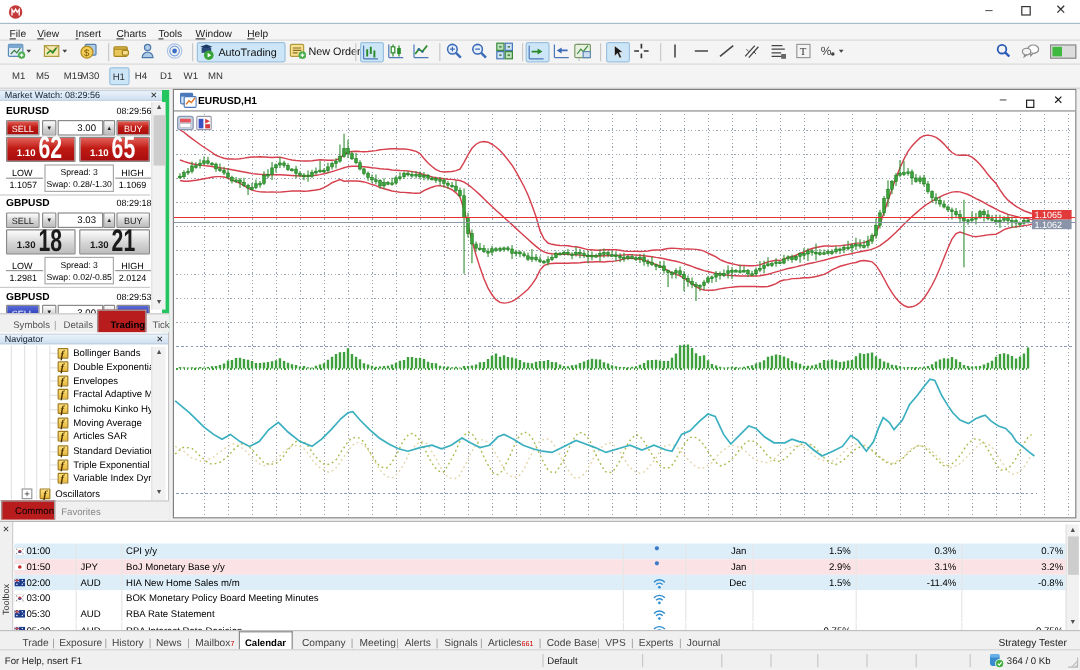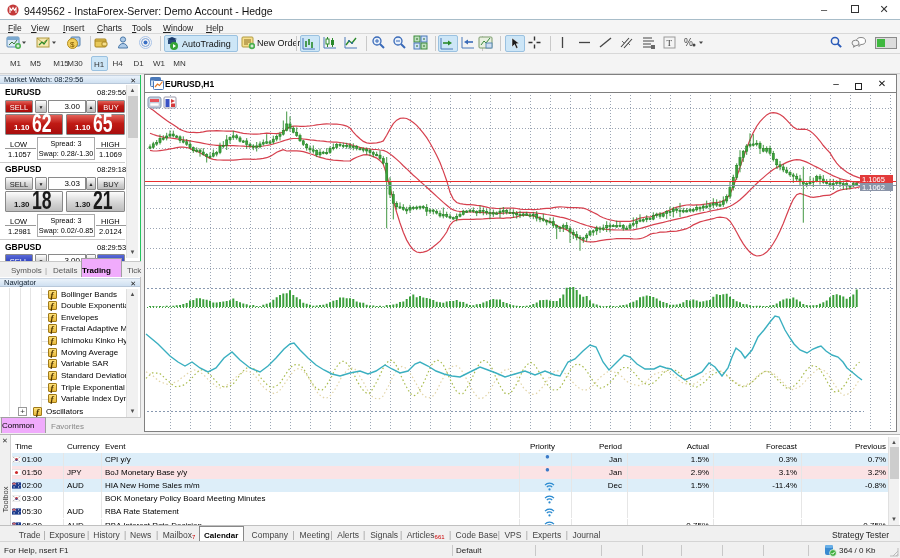--- a/index.html
+++ b/index.html
@@ -15,39 +15,39 @@
 .tline{left:0;top:53px;width:900px;height:1px;background:#d8d8d8}
 .tbtn{position:absolute;top:1px;width:20px;height:17px}
 .tsep{position:absolute;top:2px;width:1px;height:15px;background:#c9c9c9}
 .hl{background:#cde6f7;border:1px solid #9ac1e0;border-radius:2px}
 .tfbar{left:0;top:54px;width:900px;height:19px;background:#f4f4f4}
 .tfline{left:0;top:73px;width:900px;height:2px;background:#e9e9e9;border-top:1px solid #d4d4d4}
 .tf{position:absolute;top:5px;font-size:8px;color:#333;text-align:center;width:24px}
 .tfhl{background:#cde6f7;border:1px solid #9ac1e0;top:2px;padding-top:3px;height:15px;border-radius:2px}
 .phead{position:absolute;left:0;width:100%;height:9px;background:linear-gradient(#eaf2fa,#cfe0f1);border-top:1px solid #c8d4e2;border-bottom:1px solid #b8c8da;font-size:7.5px;color:#102030;line-height:8px;padding-left:4px}
 .phead .x{position:absolute;right:4px;top:1px;font-size:7px;color:#222}
-.mw{left:0;top:75px;width:141px;height:202px;background:#fff;border-right:1px solid #22c55e}
+.mw{left:0;top:75px;width:141px;height:202px;background:#fff;border-right:6px solid #22c55e}
 .nav{left:0;top:277px;width:141px;height:156px;background:#fff;border-right:1px solid #c0c0c0}
 .mwsym{position:absolute;left:5px;font-size:8.5px;font-weight:bold;color:#000}
 .mwtime{position:absolute;font-size:7.5px;color:#000;left:97px}
 .btnred{background:linear-gradient(#e2625a,#c01a14 45%,#a80d0d);color:#fff}
 .btngray{background:linear-gradient(#fdfdfd,#d2d2d2 60%,#bdbdbd);color:#222}
 .btnblue{background:linear-gradient(#5a6ad8,#3346c0 55%,#2536ad);color:#fff}
 .sbbtn{position:absolute;height:13px;font-size:7.5px;text-align:center;line-height:13px;border:1px solid #8a8a8a;border-radius:1px}
 .spin{position:absolute;height:13px;background:#fff;border:1px solid #8a8a8a;font-size:8px;text-align:right;line-height:12px;color:#000}
 .bigbox{position:absolute;height:21px;border:1px solid #888;border-radius:1px}
 .bigbox .sm{position:absolute;left:8px;bottom:2.5px;font-size:8px;font-weight:bold}
 .bigbox .lg{position:absolute;left:26px;bottom:-5px;font-size:26px;font-weight:bold;transform:scaleX(0.68);transform-origin:left bottom}
 .lowhigh{position:absolute;font-size:7.5px;color:#000}
 .mwline{position:absolute;left:0;width:125px;height:1px;background:#cccccc}
 .sprbox{position:absolute;border:1px solid #aaa;font-size:7.2px;text-align:center;color:#000;white-space:nowrap;overflow:hidden}
 .sbar{position:absolute;background:#f1f1f1}
 .sarrow{position:absolute;width:100%;text-align:center;font-size:6px;color:#505050;line-height:9px}
 .ptabs{position:absolute;left:0;width:141px;background:#f0f0f0;border-top:1px solid #c8c8c8;font-size:8px;color:#555}
-.ptab-active{position:absolute;background:#f0abfc;border:1px solid #a0a0a0;border-bottom:none;color:#000;text-align:left;font-size:8px}
+.ptab-active{position:absolute;background:#b91c1c;border:1px solid #a0a0a0;border-bottom:none;color:#000;text-align:right;font-size:8px}
 .ntitem{position:absolute;font-size:8px;color:#000;white-space:nowrap}
 .fico{position:absolute;width:9px;height:9px;background:linear-gradient(#ffe27a,#e8b93c);border:1px solid #a07a18;border-radius:1px;color:#4a3200;font-size:9px;font-style:italic;font-weight:bold;font-family:"Liberation Serif",serif;line-height:8px;text-align:center}
 .tguide{position:absolute;width:1px;background:#e4e4e4}
 .chartwin{left:144px;top:74px;width:753px;height:358px;background:#fff;border:1px solid #808080}
 .cw-title{position:absolute;left:0;top:0;width:100%;height:18px;background:#fff;border-bottom:1px solid #808080;font-size:9.5px;color:#000}
 .cw-btn{position:absolute;top:3px;font-size:10px;color:#111;width:14px;text-align:center}
 .chartsvg{position:absolute;left:0px;top:18px}
 .toolbox{left:0;top:434px;width:900px;height:91px;background:#fff;border-top:1px solid #b5b5b5}
 .tb-side{position:absolute;left:0;top:0;width:11px;height:91px;background:#f0f0f0;border-right:1px solid #d0d0d0}
 .tb-side .x{position:absolute;left:2px;top:2px;font-size:7px;color:#333}
@@ -63,21 +63,20 @@
 .redsub{color:#c00;font-size:6px}
 .statusbar{left:0;top:541px;width:900px;height:17px;background:#f0f0f0;border-top:1px solid #d4d4d4;font-size:8px;color:#222}
 .ssep{position:absolute;top:3px;width:1px;height:11px;background:#c8c8c8}
 </style></head>
 <body>
 <div class="abs titlebar">
     <svg class="mtlogo" viewBox="0 0 12 12">
       <circle cx="6" cy="6" r="5.6" fill="#c43a3a"></circle>
       <path d="M3,9 V4 l1.6,2.2 L6,3.6 l1.4,2.6 L9,4 v5" stroke="#fff" stroke-width="1.1" fill="none"></path>
     </svg>
-    <span class="txt">9449562 - InstaForex-Server: Demo Account - Hedge</span>
     <div class="winbtn" style="left:817px">–</div>
     <div class="winbtn" style="left:848px">
       <div style="width:8px;height:8px;border:1.2px solid #333;margin:4px auto 0"></div>
     </div>
     <div class="winbtn" style="left:877px">✕</div>
   </div>
 <div class="abs menubar">
     <span style="left:8px"><u>F</u>ile</span>
     <span style="left:31px"><u>V</u>iew</span>
     <span style="left:63px"><u>I</u>nsert</span>
@@ -336,21 +335,21 @@
     <div class="fico" style="left:47.5px;top:47.449999999999996px">f</div>
     <div class="ntitem" style="left:61px;top:47.449999999999996px;width:65px;overflow:hidden">Fractal Adaptive Mo</div>
     <div style="position:absolute;left:40.5px;top:63.599999999999994px;width:7px;height:1px;background:#e4e4e4"></div>
     <div class="fico" style="left:47.5px;top:59.099999999999994px">f</div>
     <div class="ntitem" style="left:61px;top:59.099999999999994px;width:65px;overflow:hidden">Ichimoku Kinko Hyo</div>
     <div style="position:absolute;left:40.5px;top:75.25px;width:7px;height:1px;background:#e4e4e4"></div>
     <div class="fico" style="left:47.5px;top:70.75px">f</div>
     <div class="ntitem" style="left:61px;top:70.75px;width:65px;overflow:hidden">Moving Average</div>
     <div style="position:absolute;left:40.5px;top:86.9px;width:7px;height:1px;background:#e4e4e4"></div>
     <div class="fico" style="left:47.5px;top:82.4px">f</div>
-    <div class="ntitem" style="left:61px;top:82.4px;width:65px;overflow:hidden">Variable SAR</div>
+    <div class="ntitem" style="left:61px;top:82.4px;width:65px;overflow:hidden">Articles SAR</div>
     <div style="position:absolute;left:40.5px;top:98.55000000000001px;width:7px;height:1px;background:#e4e4e4"></div>
     <div class="fico" style="left:47.5px;top:94.05000000000001px">f</div>
     <div class="ntitem" style="left:61px;top:94.05000000000001px;width:65px;overflow:hidden">Standard Deviation</div>
     <div style="position:absolute;left:40.5px;top:110.20000000000002px;width:7px;height:1px;background:#e4e4e4"></div>
     <div class="fico" style="left:47.5px;top:105.70000000000002px">f</div>
     <div class="ntitem" style="left:61px;top:105.70000000000002px;width:65px;overflow:hidden">Triple Exponential M</div>
     <div style="position:absolute;left:40.5px;top:121.85000000000002px;width:7px;height:1px;background:#e4e4e4"></div>
     <div class="fico" style="left:47.5px;top:117.35000000000002px">f</div>
     <div class="ntitem" style="left:61px;top:117.35000000000002px;width:65px;overflow:hidden">Variable Index Dyna</div>
     <div style="position:absolute;left:18px;top:130.00000000000003px;width:9px;height:9px;border:1px solid #999;background:#fff;font-size:8px;line-height:8px;text-align:center;color:#333">+</div>
@@ -623,30 +622,20 @@
         <path d="M26,6 l4,2 -4,2 z" fill="#d63a3a"></path>
         <rect x="26" y="10.5" width="4" height="3.5" fill="#d63a3a"></rect>
       </g>
     </svg>
   </div>
 <div class="abs toolbox">
     <div class="tb-side">
       <div class="x">✕</div>
       <div class="lbl">Toolbox</div>
     </div>
-    <div class="cal-head">
-      <span style="position:absolute;left:3px;top:7px">Time</span>
-      <span style="position:absolute;left:55px;top:7px">Currency</span>
-      <span style="position:absolute;left:93px;top:7px">Event</span>
-      <span style="position:absolute;left:518px;top:7px">Priority</span>
-      <span style="position:absolute;left:560px;top:7px;width:50px;text-align:right">Period</span>
-      <span style="position:absolute;left:637px;top:7px;width:60px;text-align:right">Actual</span>
-      <span style="position:absolute;left:715px;top:7px;width:70px;text-align:right">Forecast</span>
-      <span style="position:absolute;left:804px;top:7px;width:70px;text-align:right">Previous</span>
-    </div>
     <div class="cal-row" style="top:18px;background:#ddeef9">
       <svg class="flag" style="left:0px" viewBox="0 0 13 9">
         <rect width="13" height="9" fill="#fff" stroke="#ccc" stroke-width="0.5"></rect>
         <circle cx="6.5" cy="4.5" r="2" fill="#d03a3a"></circle>
         <path d="M4.5,4.5 a2,2 0 0 0 4,0 z" fill="#2a4aa0"></path>
         <path d="M2,1.5 l1.5,1 M2,7.5 l1.5,-1 M11,1.5 l-1.5,1 M11,7.5 l-1.5,-1" stroke="#333" stroke-width="0.8"></path>
       </svg>
       <span class="cal-cell" style="left:10px">01:00</span>
       <span class="cal-cell" style="left:55px"></span>
       <span class="cal-cell" style="left:93px">CPI y/y</span>

